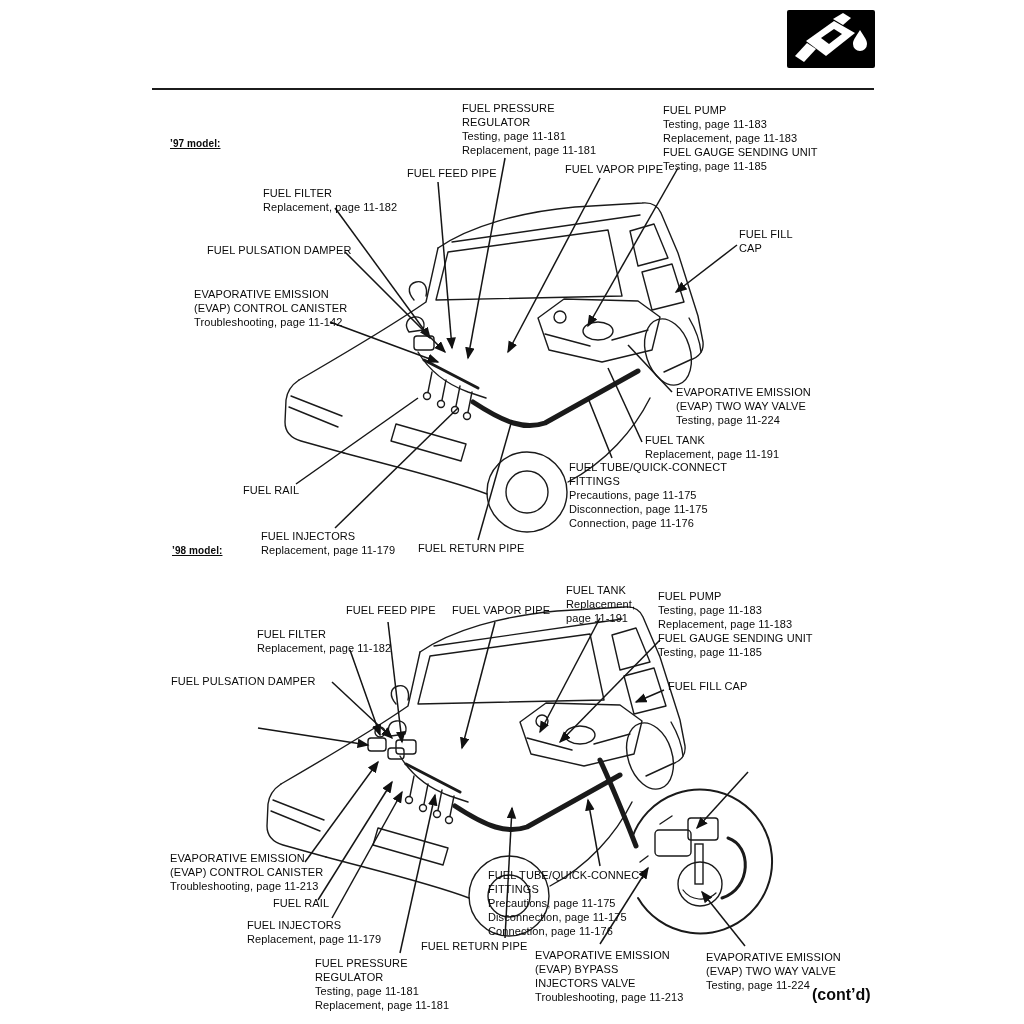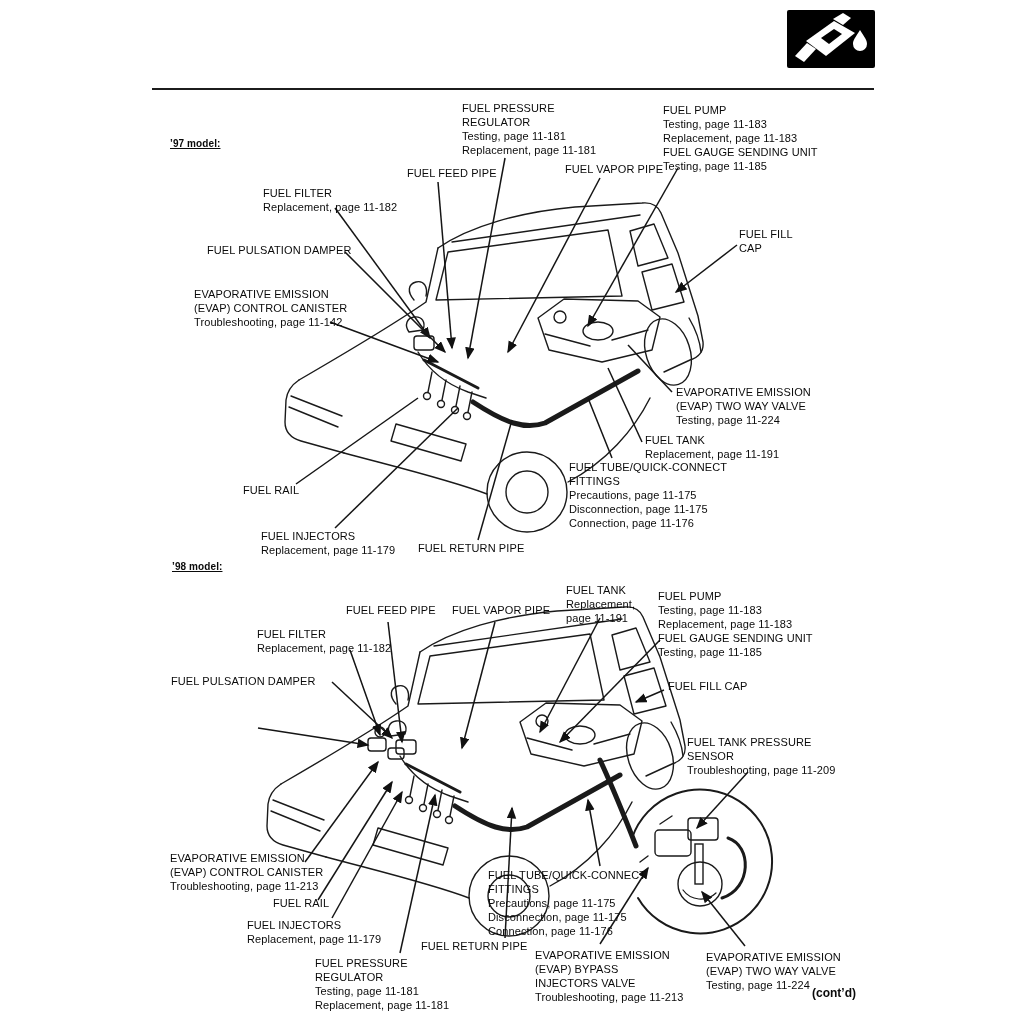--- a/index.html
+++ b/index.html
@@ -6,21 +6,21 @@
   .page{position:relative;width:1024px;height:1024px;background:#fff;overflow:hidden;
         font-family:"Liberation Sans", sans-serif;color:#0a0a0a;}
   .art{position:absolute;left:0;top:0;z-index:0;}
   .rule{position:absolute;left:152px;top:88px;width:722px;height:2px;background:#1c1c1c;z-index:1;}
   .iconbox{position:absolute;left:787px;top:10px;width:88px;height:58px;background:#000;border-radius:2px;z-index:2;}
   .lbl{position:absolute;z-index:2;font-size:11px;line-height:14px;white-space:nowrap;letter-spacing:.1px;}
   .lbl div{min-height:1px;}
   .b{font-weight:400;}
   .tight{line-height:13px;}
   .model{font-size:10px;font-weight:700;text-decoration:underline;}
-  .contd{position:absolute;z-index:2;font-size:12px;font-weight:700;}
+  .contd{position:absolute;z-index:2;font-size:16px;font-weight:700;}
 </style>
 </head>
 <body>
 
 <div class="page">
 
   <svg class="art" width="1024" height="1024" viewBox="0 0 1024 1024">
     <defs>
       <marker id="ah" markerWidth="9" markerHeight="8" refX="7" refY="3.2" orient="auto">
         <path d="M0,0 L8,3.2 L0,6.4 Z" fill="#111"></path>
@@ -189,21 +189,21 @@
 
   <div class="lbl b" style="left:243px;top:483px">FUEL RAIL</div>
 
   <div class="lbl" style="left:261px;top:529px">
     <div class="b">FUEL INJECTORS</div>
     <div>Replacement, page 11-179</div>
   </div>
 
   <div class="lbl b" style="left:418px;top:541px">FUEL RETURN PIPE</div>
 
-  <div class="lbl model" style="left:172px;top:560px">’98 model:</div>
+  <div class="lbl model" style="left:172px;top:544px">’98 model:</div>
 
   <div class="lbl" style="left:566px;top:583px">
     <div class="b">FUEL TANK</div>
     <div>Replacement,</div>
     <div>page 11-191</div>
   </div>
 
   <div class="lbl" style="left:658px;top:589px">
     <div class="b">FUEL PUMP</div>
     <div>Testing, page 11-183</div>
@@ -217,25 +217,20 @@
 
   <div class="lbl" style="left:257px;top:627px">
     <div class="b">FUEL FILTER</div>
     <div>Replacement, page 11-182</div>
   </div>
 
   <div class="lbl b" style="left:171px;top:674px">FUEL PULSATION DAMPER</div>
   <div class="lbl b" style="left:668px;top:679px">FUEL FILL CAP</div>
 
 
-  <div class="lbl" style="left:687px;top:735px">
-    <div class="b">FUEL TANK PRESSURE</div>
-    <div class="b">SENSOR</div>
-    <div>Troubleshooting, page 11-209</div>
-  </div>
 
   <div class="lbl" style="left:170px;top:851px">
     <div class="b">EVAPORATIVE EMISSION</div>
     <div class="b">(EVAP) CONTROL CANISTER</div>
     <div>Troubleshooting, page 11-213</div>
   </div>
 
   <div class="lbl b" style="left:273px;top:896px">FUEL RAIL</div>
 
   <div class="lbl" style="left:247px;top:918px">

